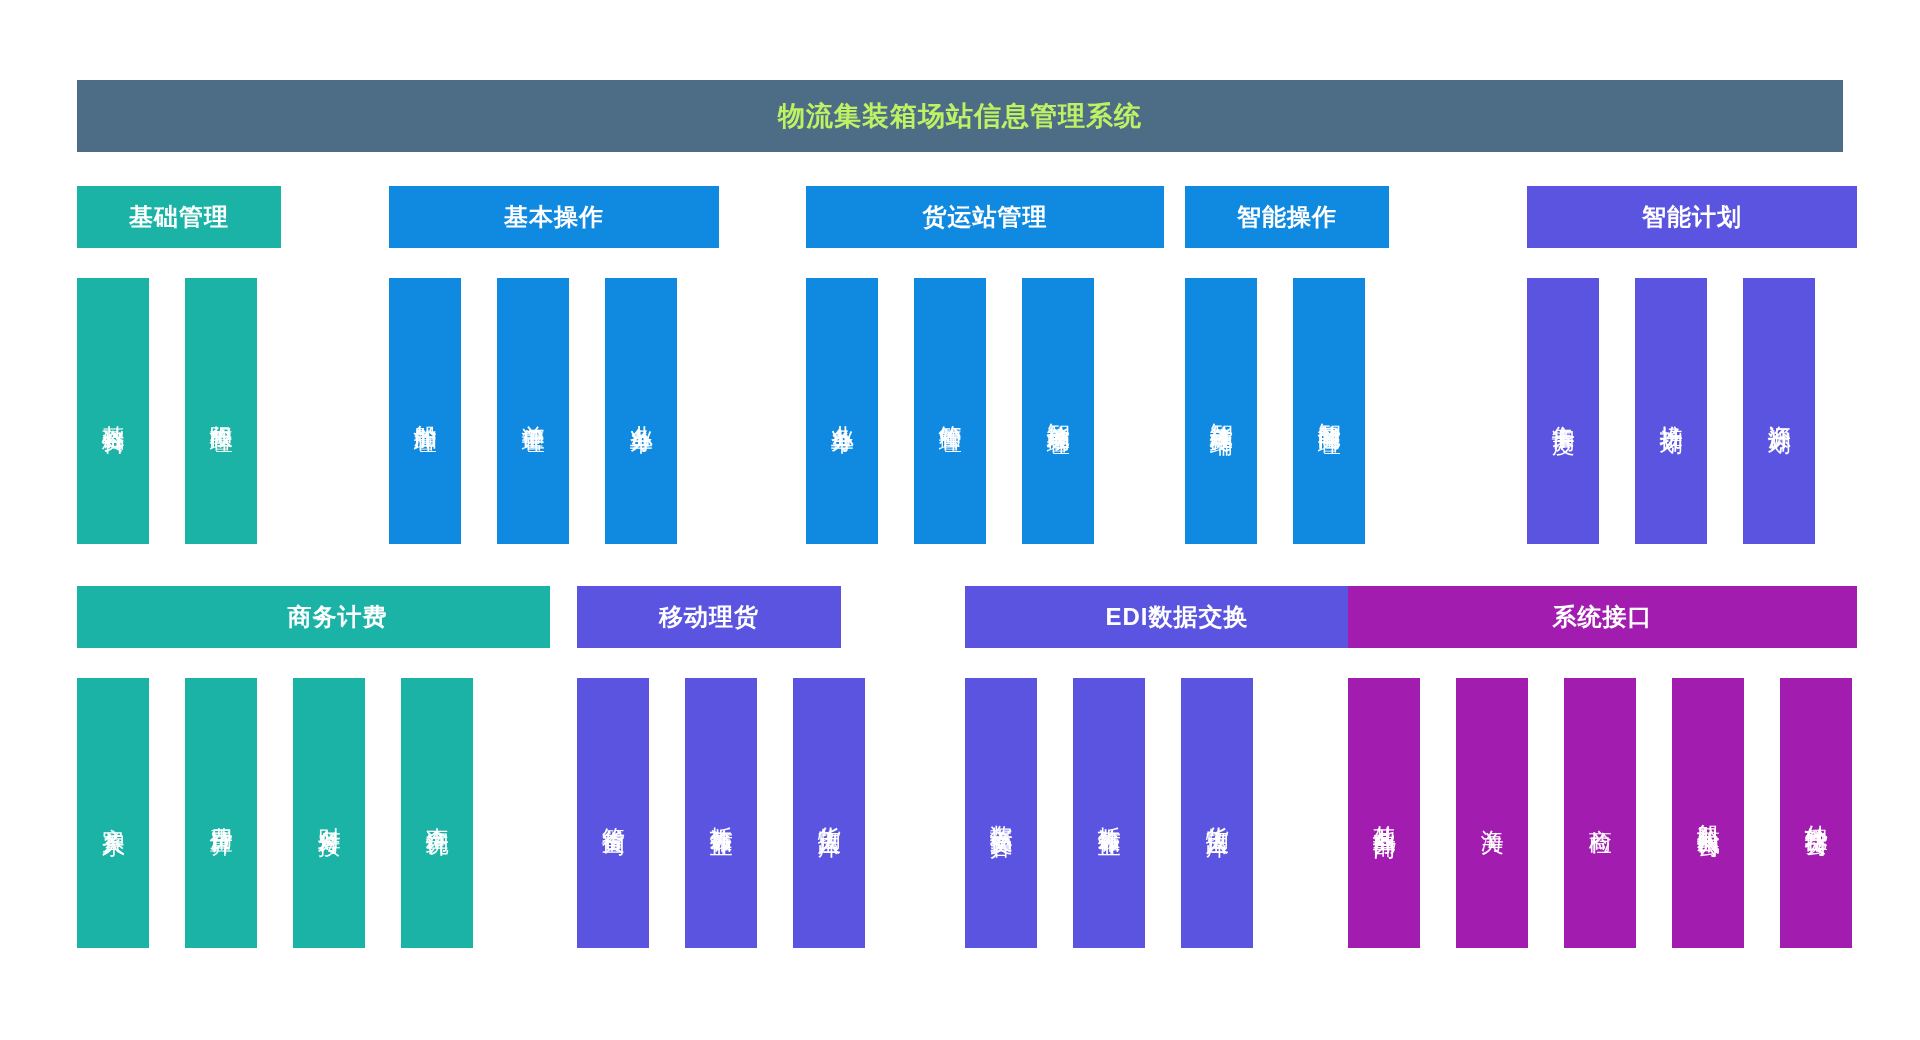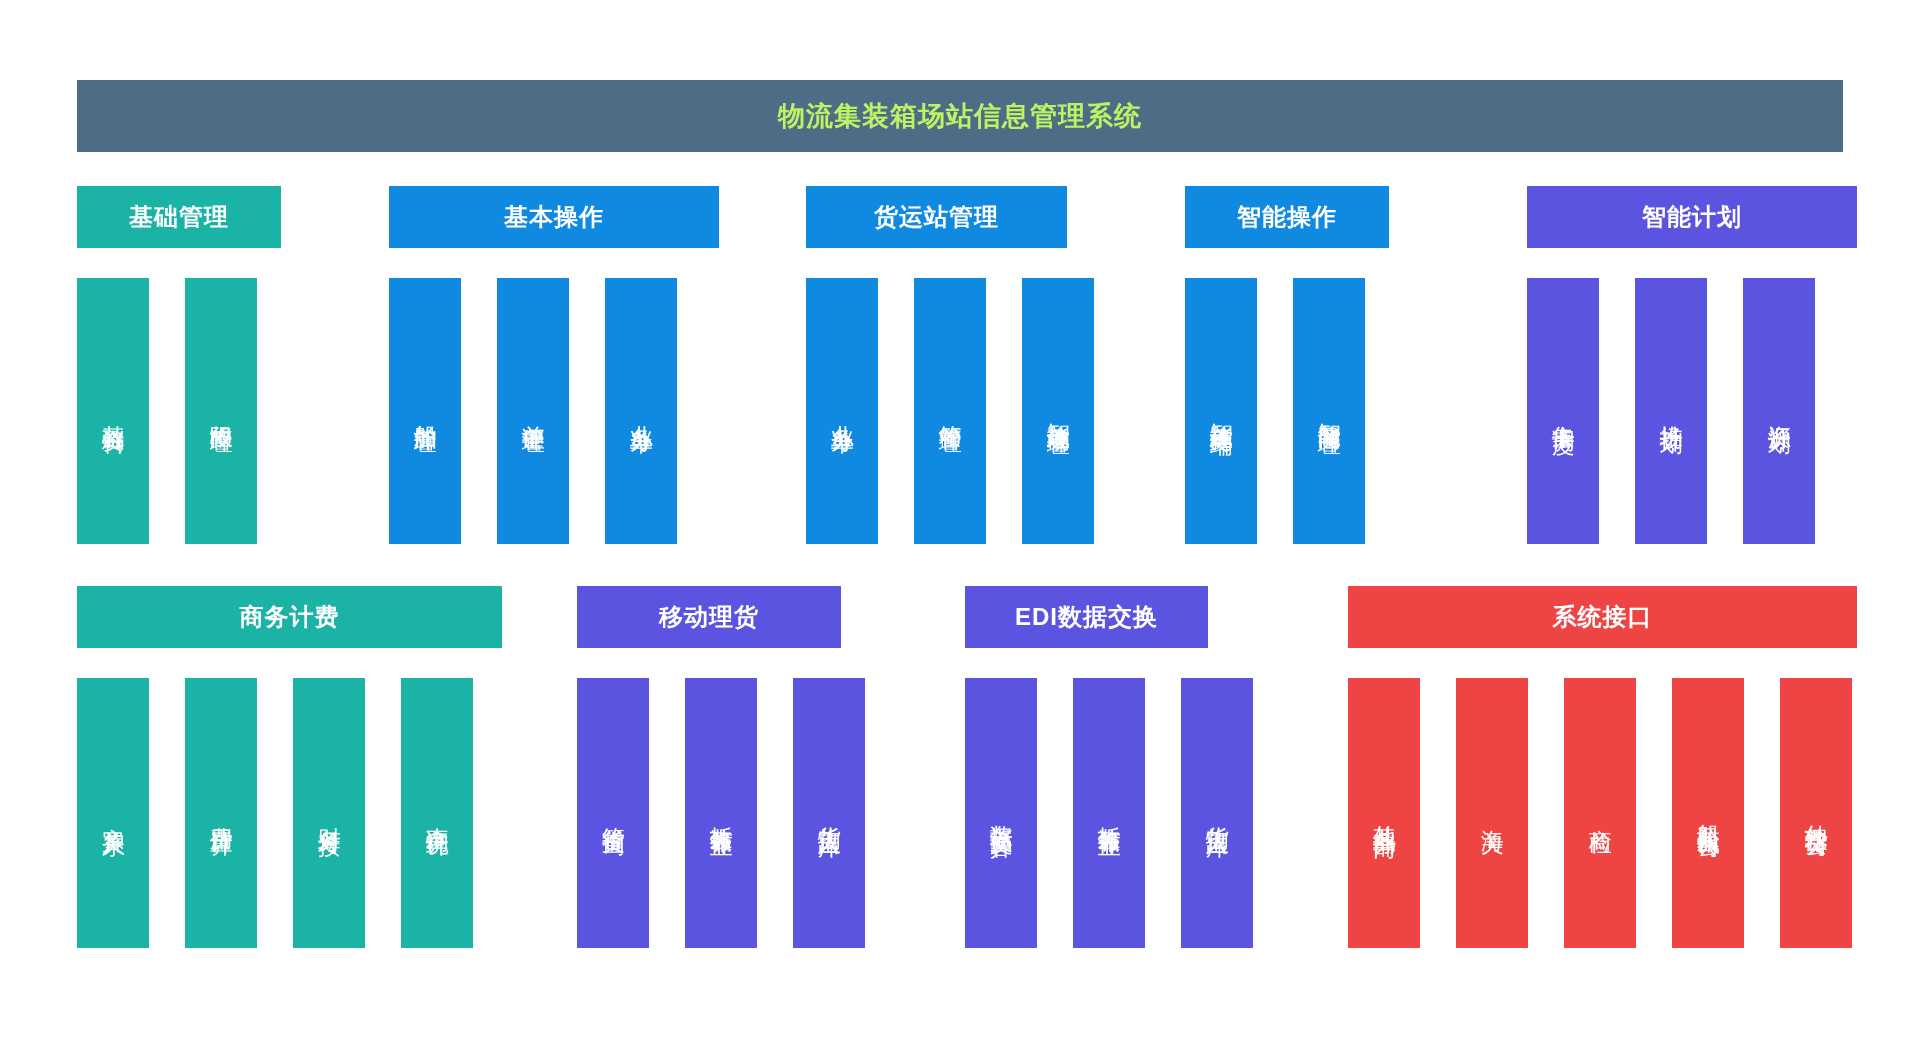--- a/index.html
+++ b/index.html
@@ -84,21 +84,21 @@
     font-size: 23px;
     line-height: 1.55;
     letter-spacing: 2px;
     font-weight: normal;
   }
 
   
   .theme-teal   .group-header, .theme-teal   .col { background: #1ab3a6; }
   .theme-blue   .group-header, .theme-blue   .col { background: #1089e0; }
   .theme-purple .group-header, .theme-purple .col { background: #5b54e0; }
-  .theme-orange .group-header, .theme-orange .col { background: #ef4444; }
+  .theme-orange .group-header, .theme-orange .col { background: #a21caf; }
 </style>
 </head>
 <body>
 
 <div id="canvas">
 
   <div class="title-bar">
     <span class="title-text">物流集装箱场站信息管理系统</span>
   </div>
 
@@ -122,21 +122,21 @@
           </div>
           <div class="col" style="height: 266px;">
             <span class="col-label">单证管理</span>
           </div>
           <div class="col" style="height: 266px;">
             <span class="col-label">业务办单</span>
           </div>
         </div>
       </div>
       <div class="group theme-blue" style="left: 806px;">
-        <div class="group-header" style="width: 261px;">货运站管理</div>
+        <div class="group-header" style="width: 358px;">货运站管理</div>
         <div class="group-cols">
           <div class="col" style="height: 266px;">
             <span class="col-label">业务办单</span>
           </div>
           <div class="col" style="height: 266px;">
             <span class="col-label">箱管管理</span>
           </div>
           <div class="col" style="height: 266px;">
             <span class="col-label">智能堆场管理</span>
           </div>
@@ -163,21 +163,21 @@
             <span class="col-label">堆场计划</span>
           </div>
           <div class="col" style="height: 266px;">
             <span class="col-label">资源计划</span>
           </div>
         </div>
       </div>
     </div>
   <div class="row" id="row2">
       <div class="group theme-teal" style="left: 77px;">
-        <div class="group-header" style="width: 425px;">商务计费</div>
+        <div class="group-header" style="width: 425px; padding-left: 48px;">商务计费</div>
         <div class="group-cols">
           <div class="col" style="height: 270px;">
             <span class="col-label">客户关系</span>
           </div>
           <div class="col" style="height: 270px;">
             <span class="col-label">费用计算</span>
           </div>
           <div class="col" style="height: 270px;">
             <span class="col-label">财务对接</span>
           </div>
@@ -194,21 +194,21 @@
           </div>
           <div class="col" style="height: 270px;">
             <span class="col-label">拆装箱作业</span>
           </div>
           <div class="col" style="height: 270px;">
             <span class="col-label">货物入出库</span>
           </div>
         </div>
       </div>
       <div class="group theme-purple" style="left: 965px;">
-        <div class="group-header" style="width: 243px;">EDI数据交换</div>
+        <div class="group-header" style="width: 360px; padding-left: 32px;">EDI数据交换</div>
         <div class="group-cols">
           <div class="col" style="height: 270px;">
             <span class="col-label">数据交换客户</span>
           </div>
           <div class="col" style="height: 270px;">
             <span class="col-label">拆装箱作业</span>
           </div>
           <div class="col" style="height: 270px;">
             <span class="col-label">货物入出库</span>
           </div>

